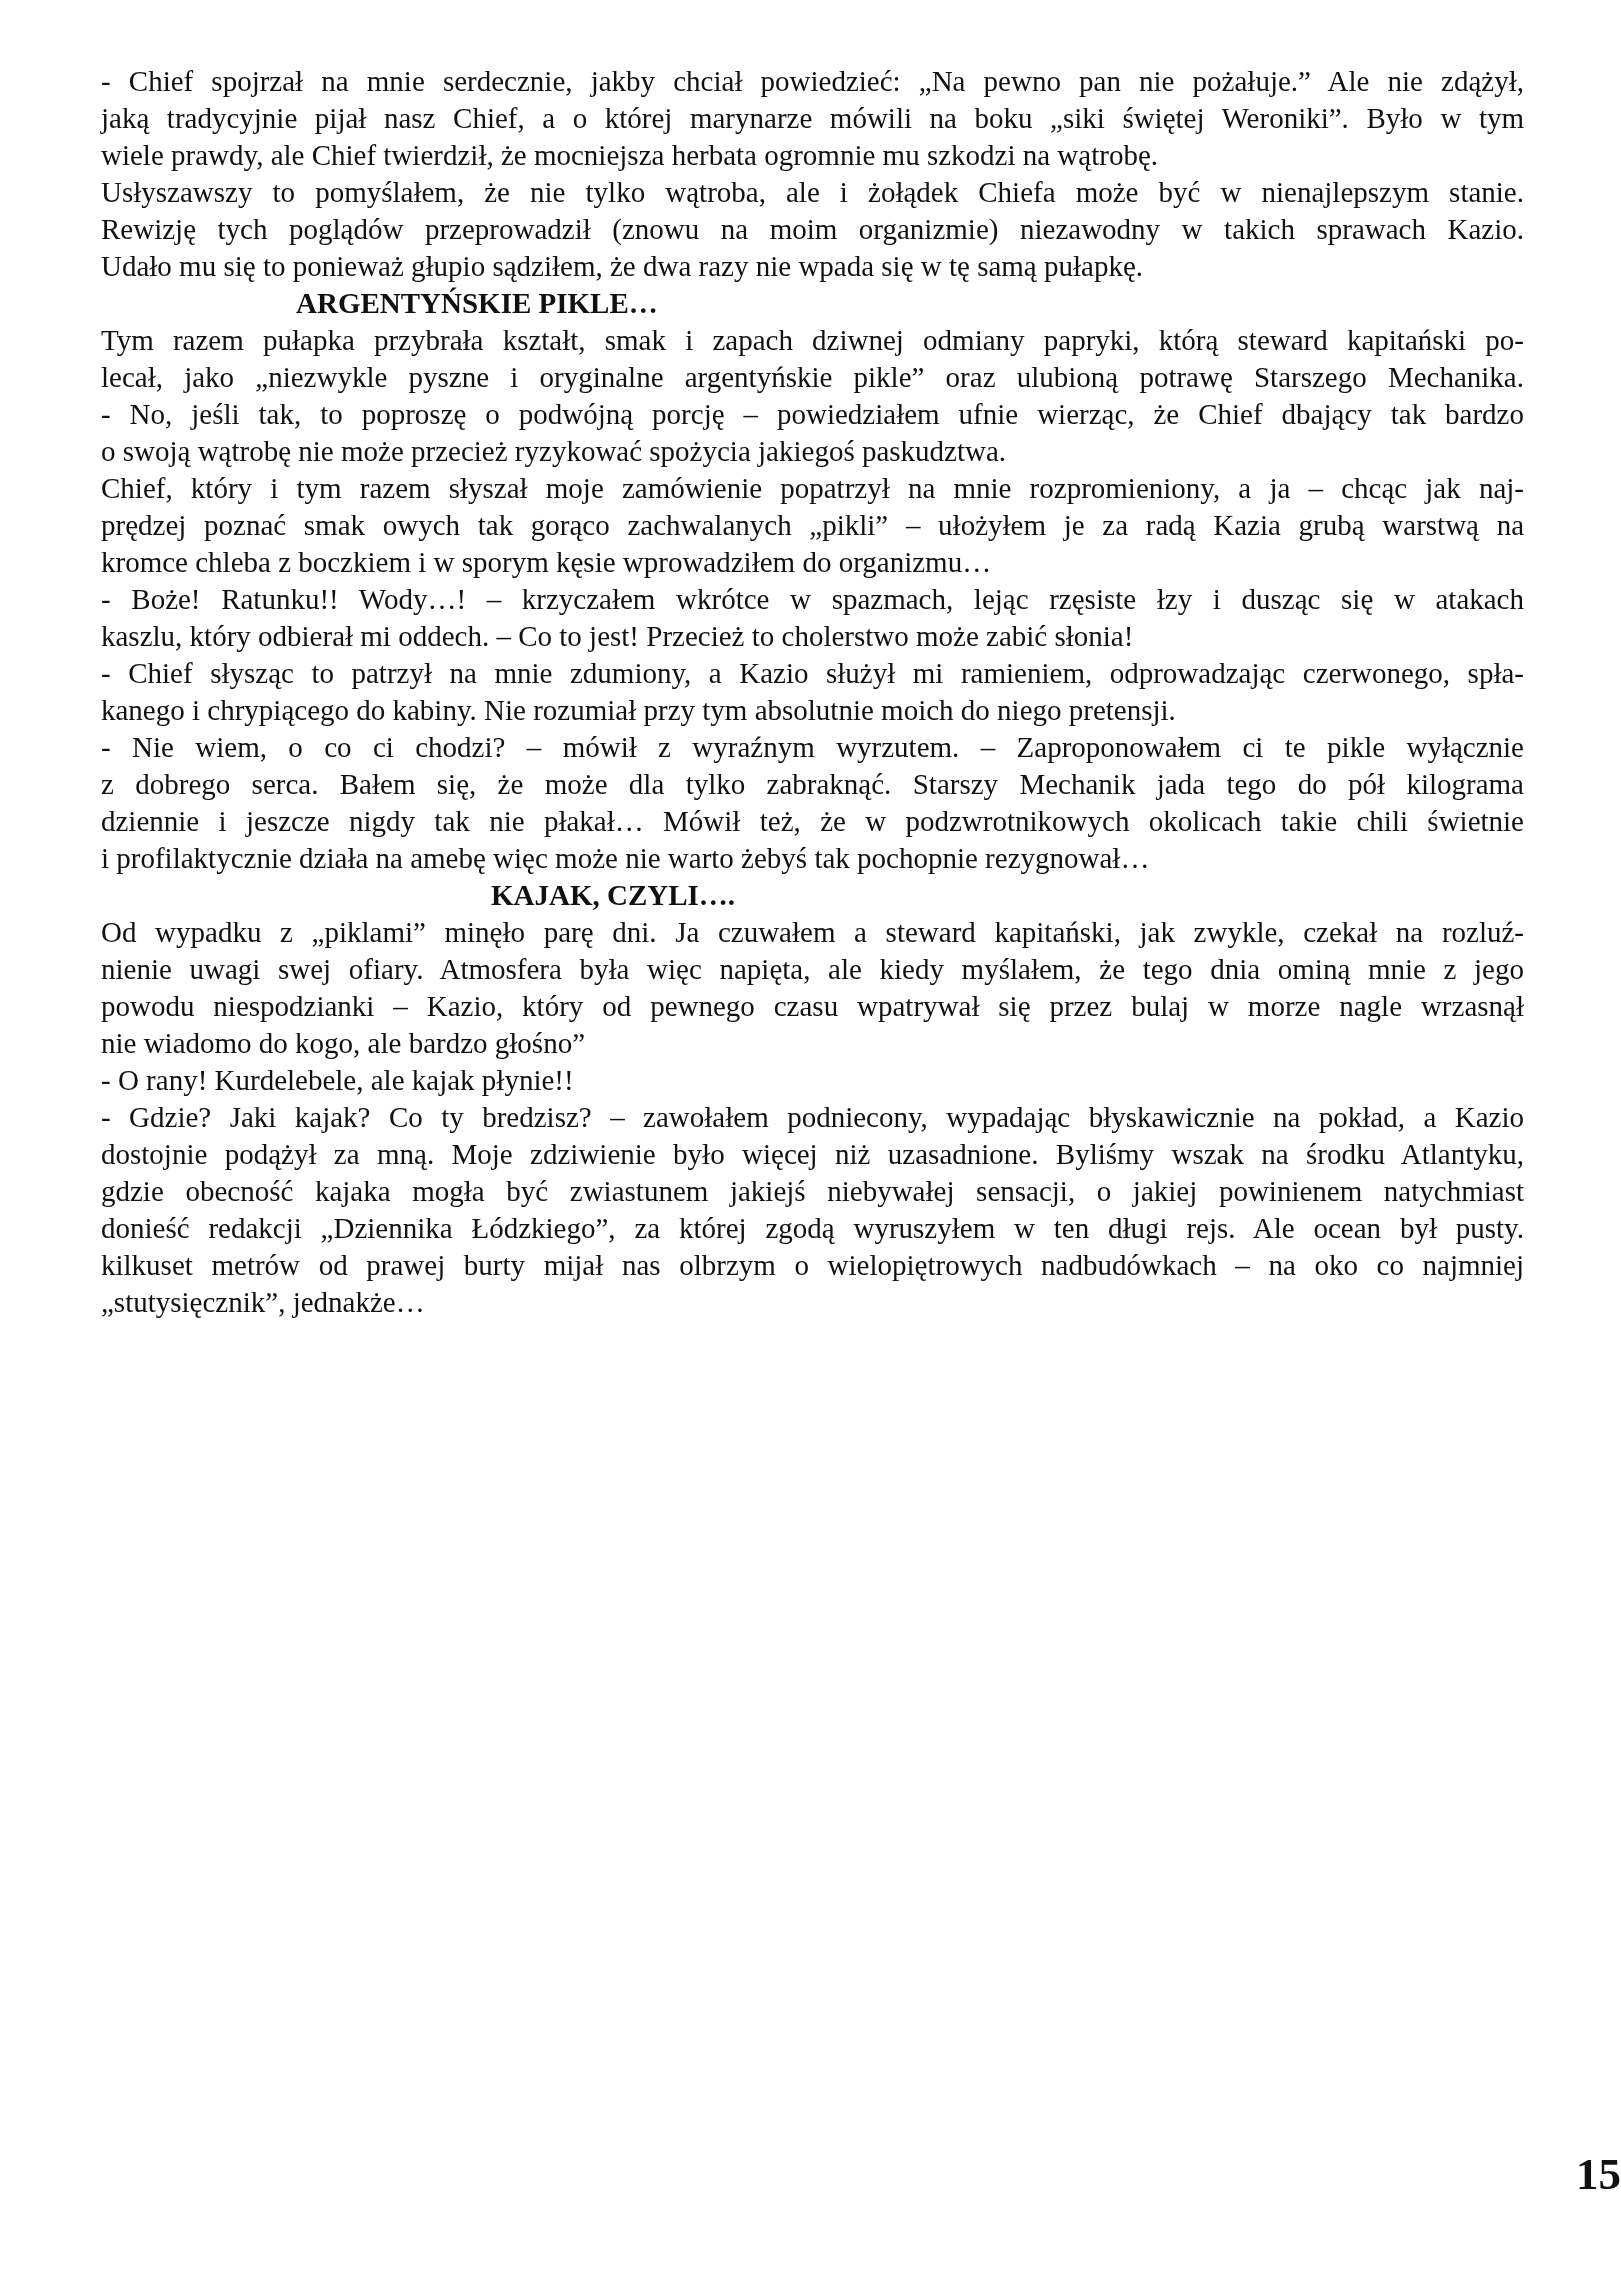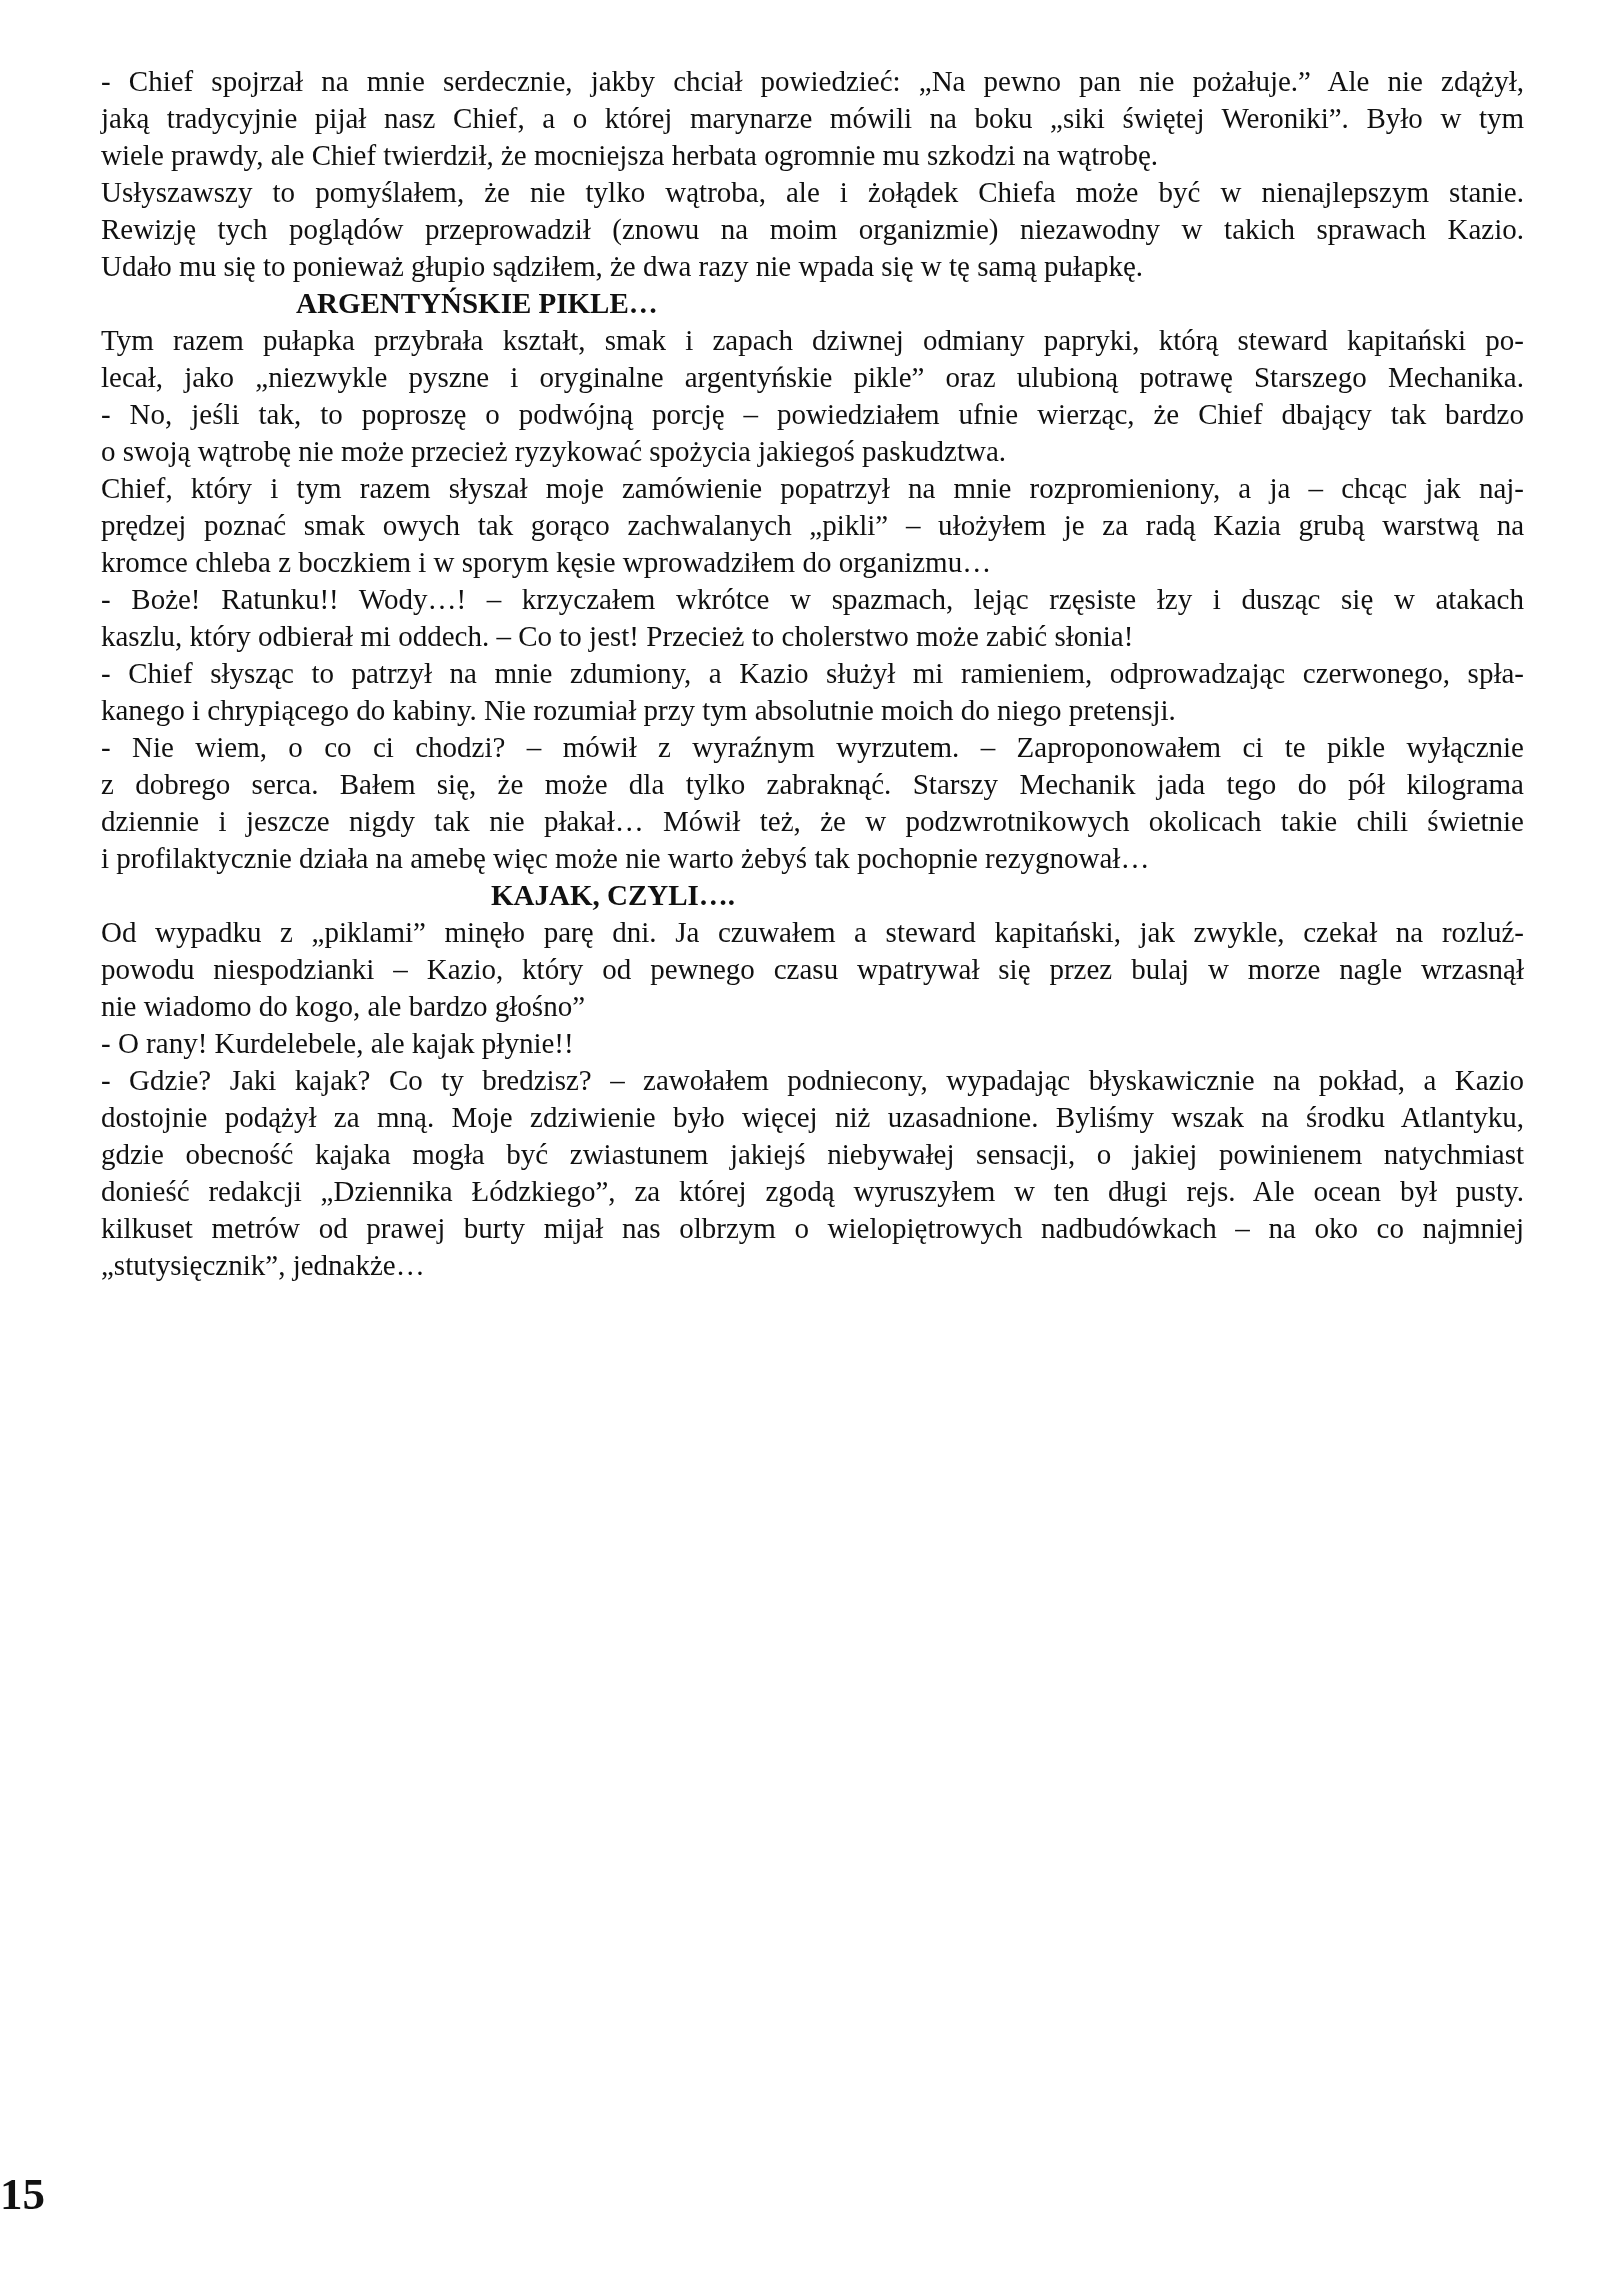--- a/index.html
+++ b/index.html
@@ -28,26 +28,25 @@
     height: 37px;
     font-weight: bold;
   }
   .heading.h1 { padding-left: 195px; }
   .heading.h2 { padding-left: 390px; }
   .page-number {
     position: absolute;
     left: 0;
     width: 1621px;
     top: 2148px;
-    text-align: left;
+    text-align: right;
     font-family: "Liberation Serif", "DejaVu Serif", serif;
     font-weight: bold;
     font-size: 45px;
     color: #111111;
-    margin-top: 20px;
   }
 </style>
 </head>
 <body>
 
 <div class="page">
   <span class="line">- Chief spojrzał na mnie serdecznie, jakby chciał powiedzieć: „Na pewno pan nie pożałuje.” Ale nie zdążył,</span>
   <span class="line">jaką tradycyjnie pijał nasz Chief, a o której marynarze mówili na boku „siki świętej Weroniki”. Było w tym</span>
   <span class="line last">wiele prawdy, ale Chief twierdził, że mocniejsza herbata ogromnie mu szkodzi na wątrobę.</span>
   <span class="line">Usłyszawszy to pomyślałem, że nie tylko wątroba, ale i żołądek Chiefa może być w nienajlepszym stanie.</span>
@@ -64,20 +63,21 @@
   <span class="line">- Boże! Ratunku!! Wody…! – krzyczałem wkrótce w spazmach, lejąc rzęsiste łzy i dusząc się w atakach</span>
   <span class="line last">kaszlu, który odbierał mi oddech. – Co to jest! Przecież to cholerstwo może zabić słonia!</span>
   <span class="line">- Chief słysząc to patrzył na mnie zdumiony, a Kazio służył mi ramieniem, odprowadzając czerwonego, spła-</span>
   <span class="line last">kanego i chrypiącego do kabiny. Nie rozumiał przy tym absolutnie moich do niego pretensji.</span>
   <span class="line">- Nie wiem, o co ci chodzi? – mówił z wyraźnym wyrzutem. – Zaproponowałem ci te pikle wyłącznie</span>
   <span class="line">z dobrego serca. Bałem się, że może dla tylko zabraknąć. Starszy Mechanik jada tego do pół kilograma</span>
   <span class="line">dziennie i jeszcze nigdy tak nie płakał… Mówił też, że w podzwrotnikowych okolicach takie chili świetnie</span>
   <span class="line last">i profilaktycznie działa na amebę więc może nie warto żebyś tak pochopnie rezygnował…</span>
   <span class="heading h2">KAJAK, CZYLI….</span>
   <span class="line">Od wypadku z „piklami” minęło parę dni.  Ja czuwałem a steward kapitański, jak zwykle, czekał na rozluź-</span>
+  <span class="line">nienie uwagi swej ofiary. Atmosfera była więc napięta, ale kiedy myślałem, że tego dnia ominą mnie z jego</span>
   <span class="line">powodu niespodzianki – Kazio, który od pewnego czasu wpatrywał się przez bulaj w morze nagle wrzasnął</span>
   <span class="line last">nie wiadomo do kogo, ale bardzo głośno”</span>
   <span class="line last">- O rany! Kurdelebele, ale kajak płynie!!</span>
   <span class="line">- Gdzie? Jaki kajak? Co ty bredzisz? – zawołałem podniecony, wypadając błyskawicznie na pokład, a Kazio</span>
   <span class="line">dostojnie podążył za mną. Moje zdziwienie było więcej niż uzasadnione. Byliśmy wszak na środku Atlantyku,</span>
   <span class="line">gdzie obecność kajaka mogła być zwiastunem jakiejś niebywałej sensacji, o jakiej powinienem natychmiast</span>
   <span class="line">donieść redakcji „Dziennika Łódzkiego”, za której zgodą wyruszyłem w ten długi rejs. Ale ocean był pusty.</span>
   <span class="line">kilkuset metrów od prawej burty mijał nas olbrzym o wielopiętrowych nadbudówkach – na oko co najmniej</span>
   <span class="line last">„stutysięcznik”, jednakże…</span>
 </div>

